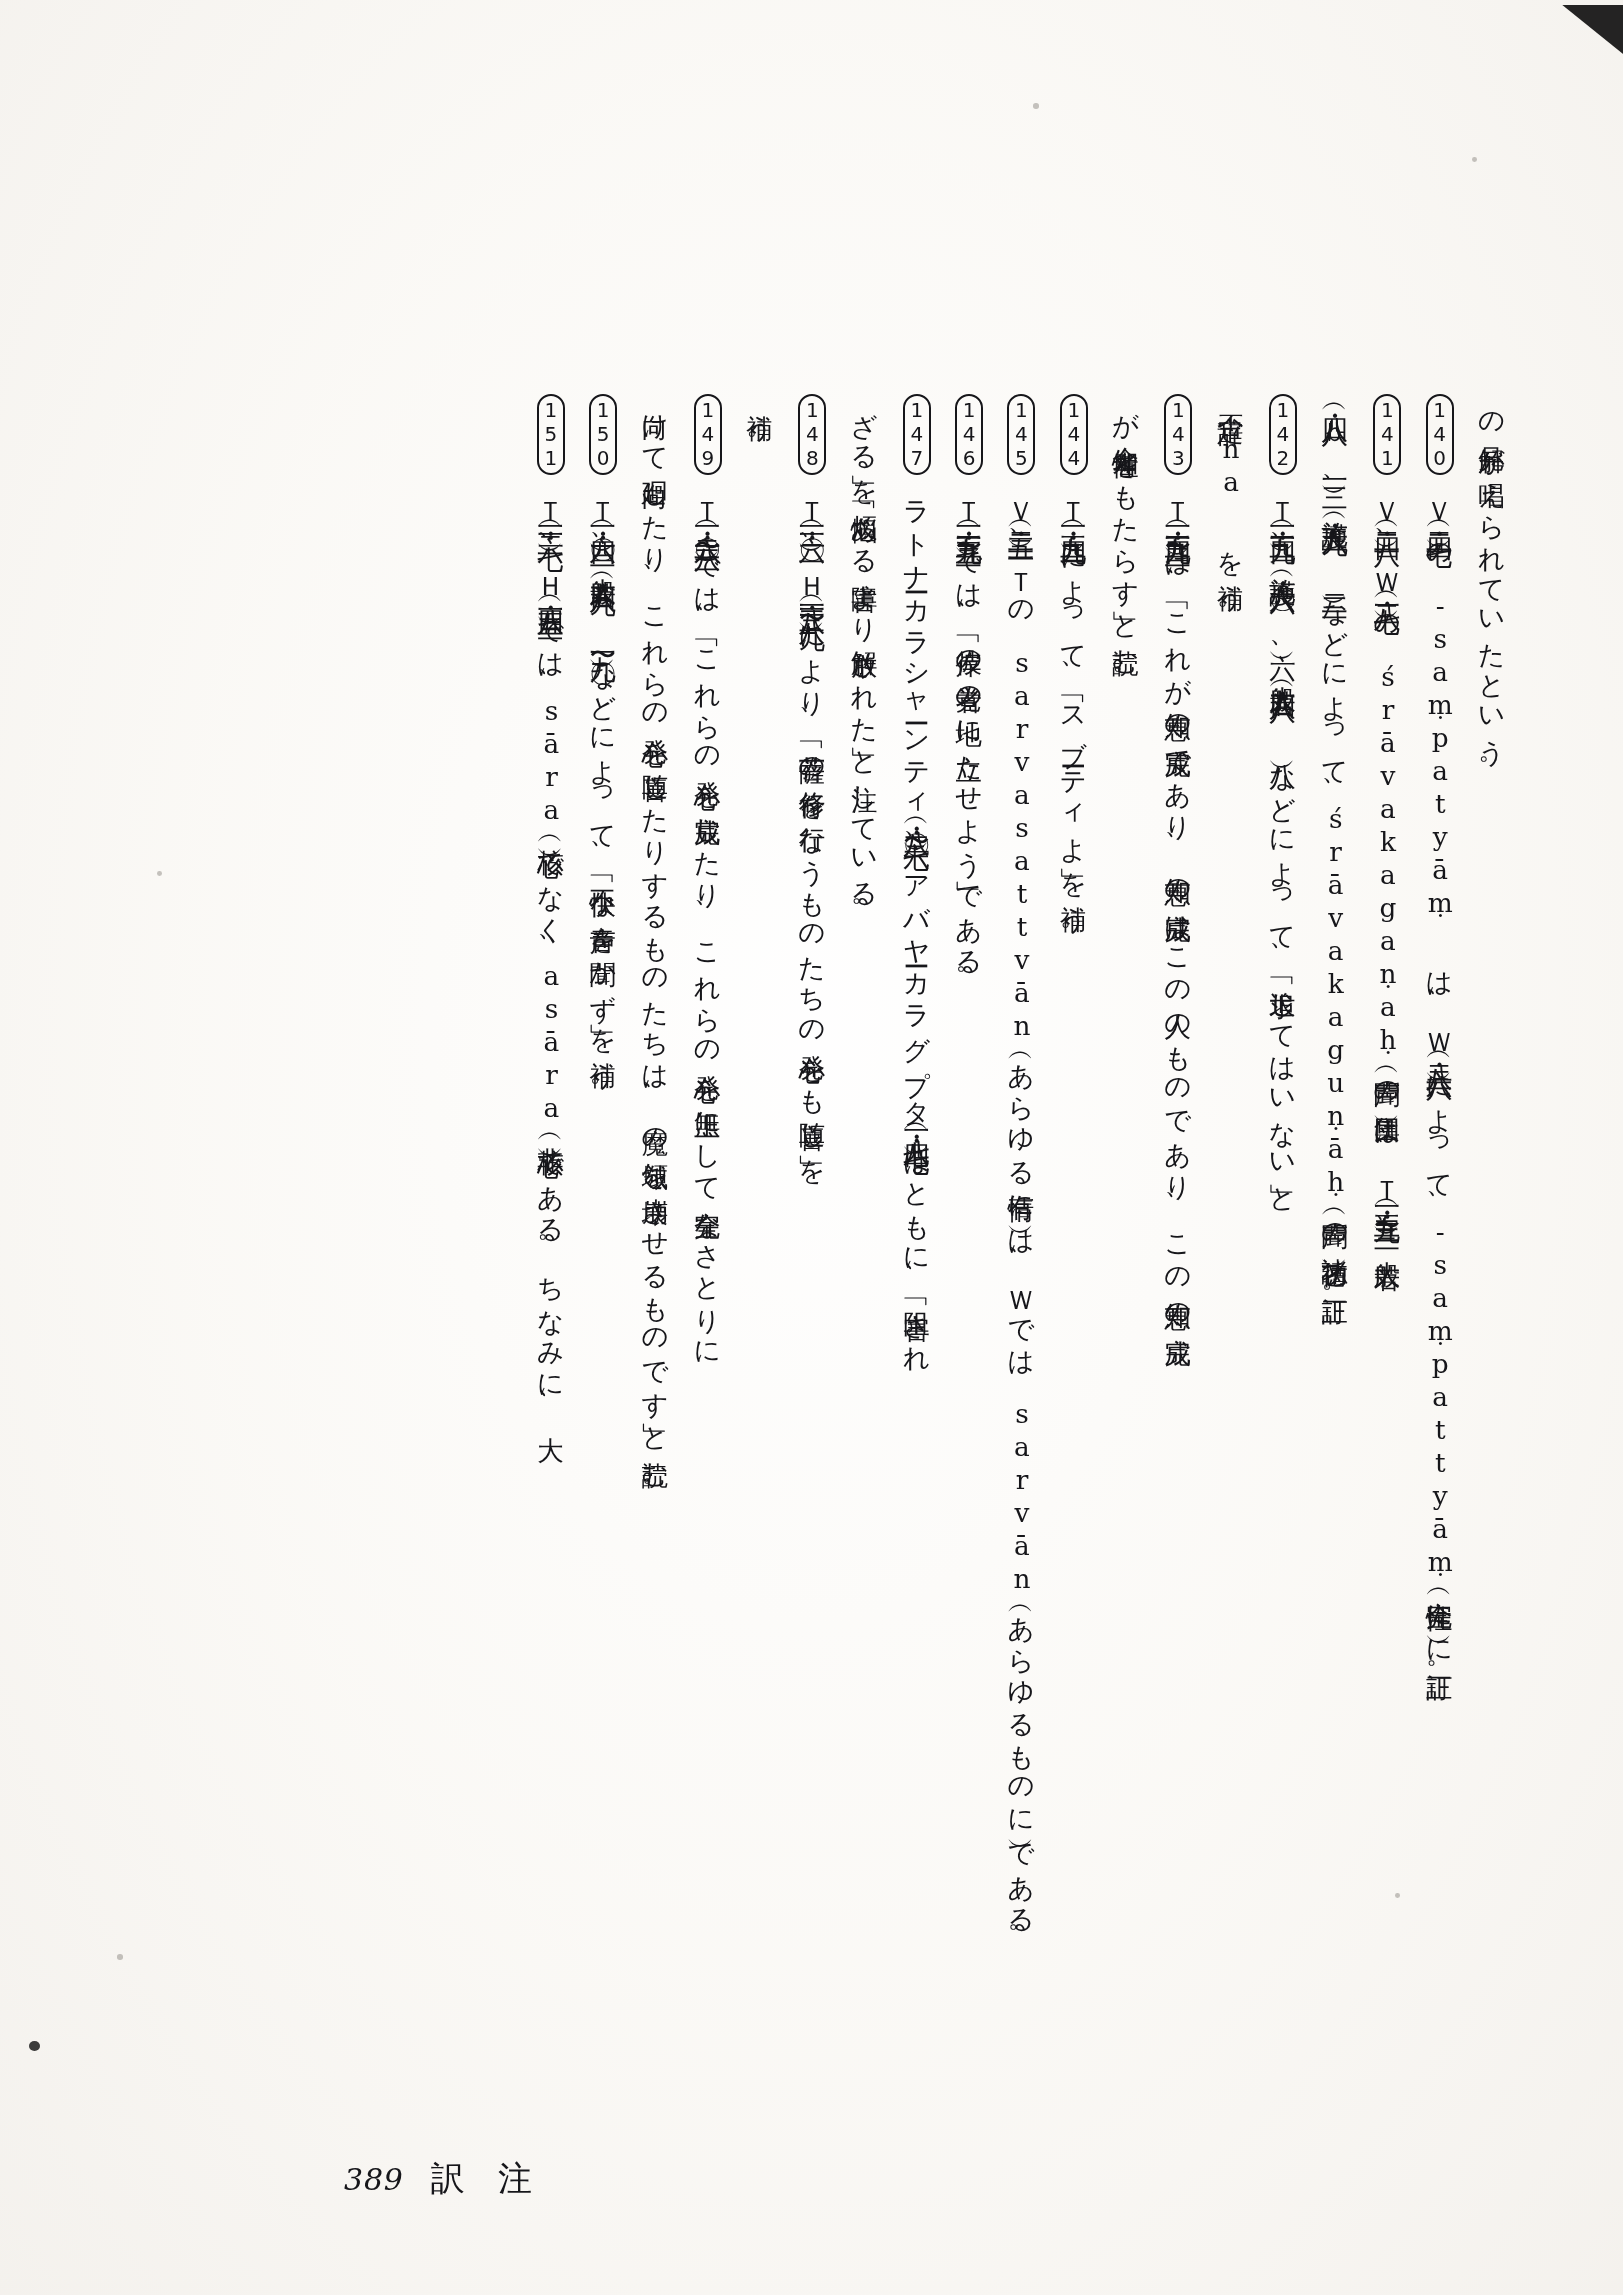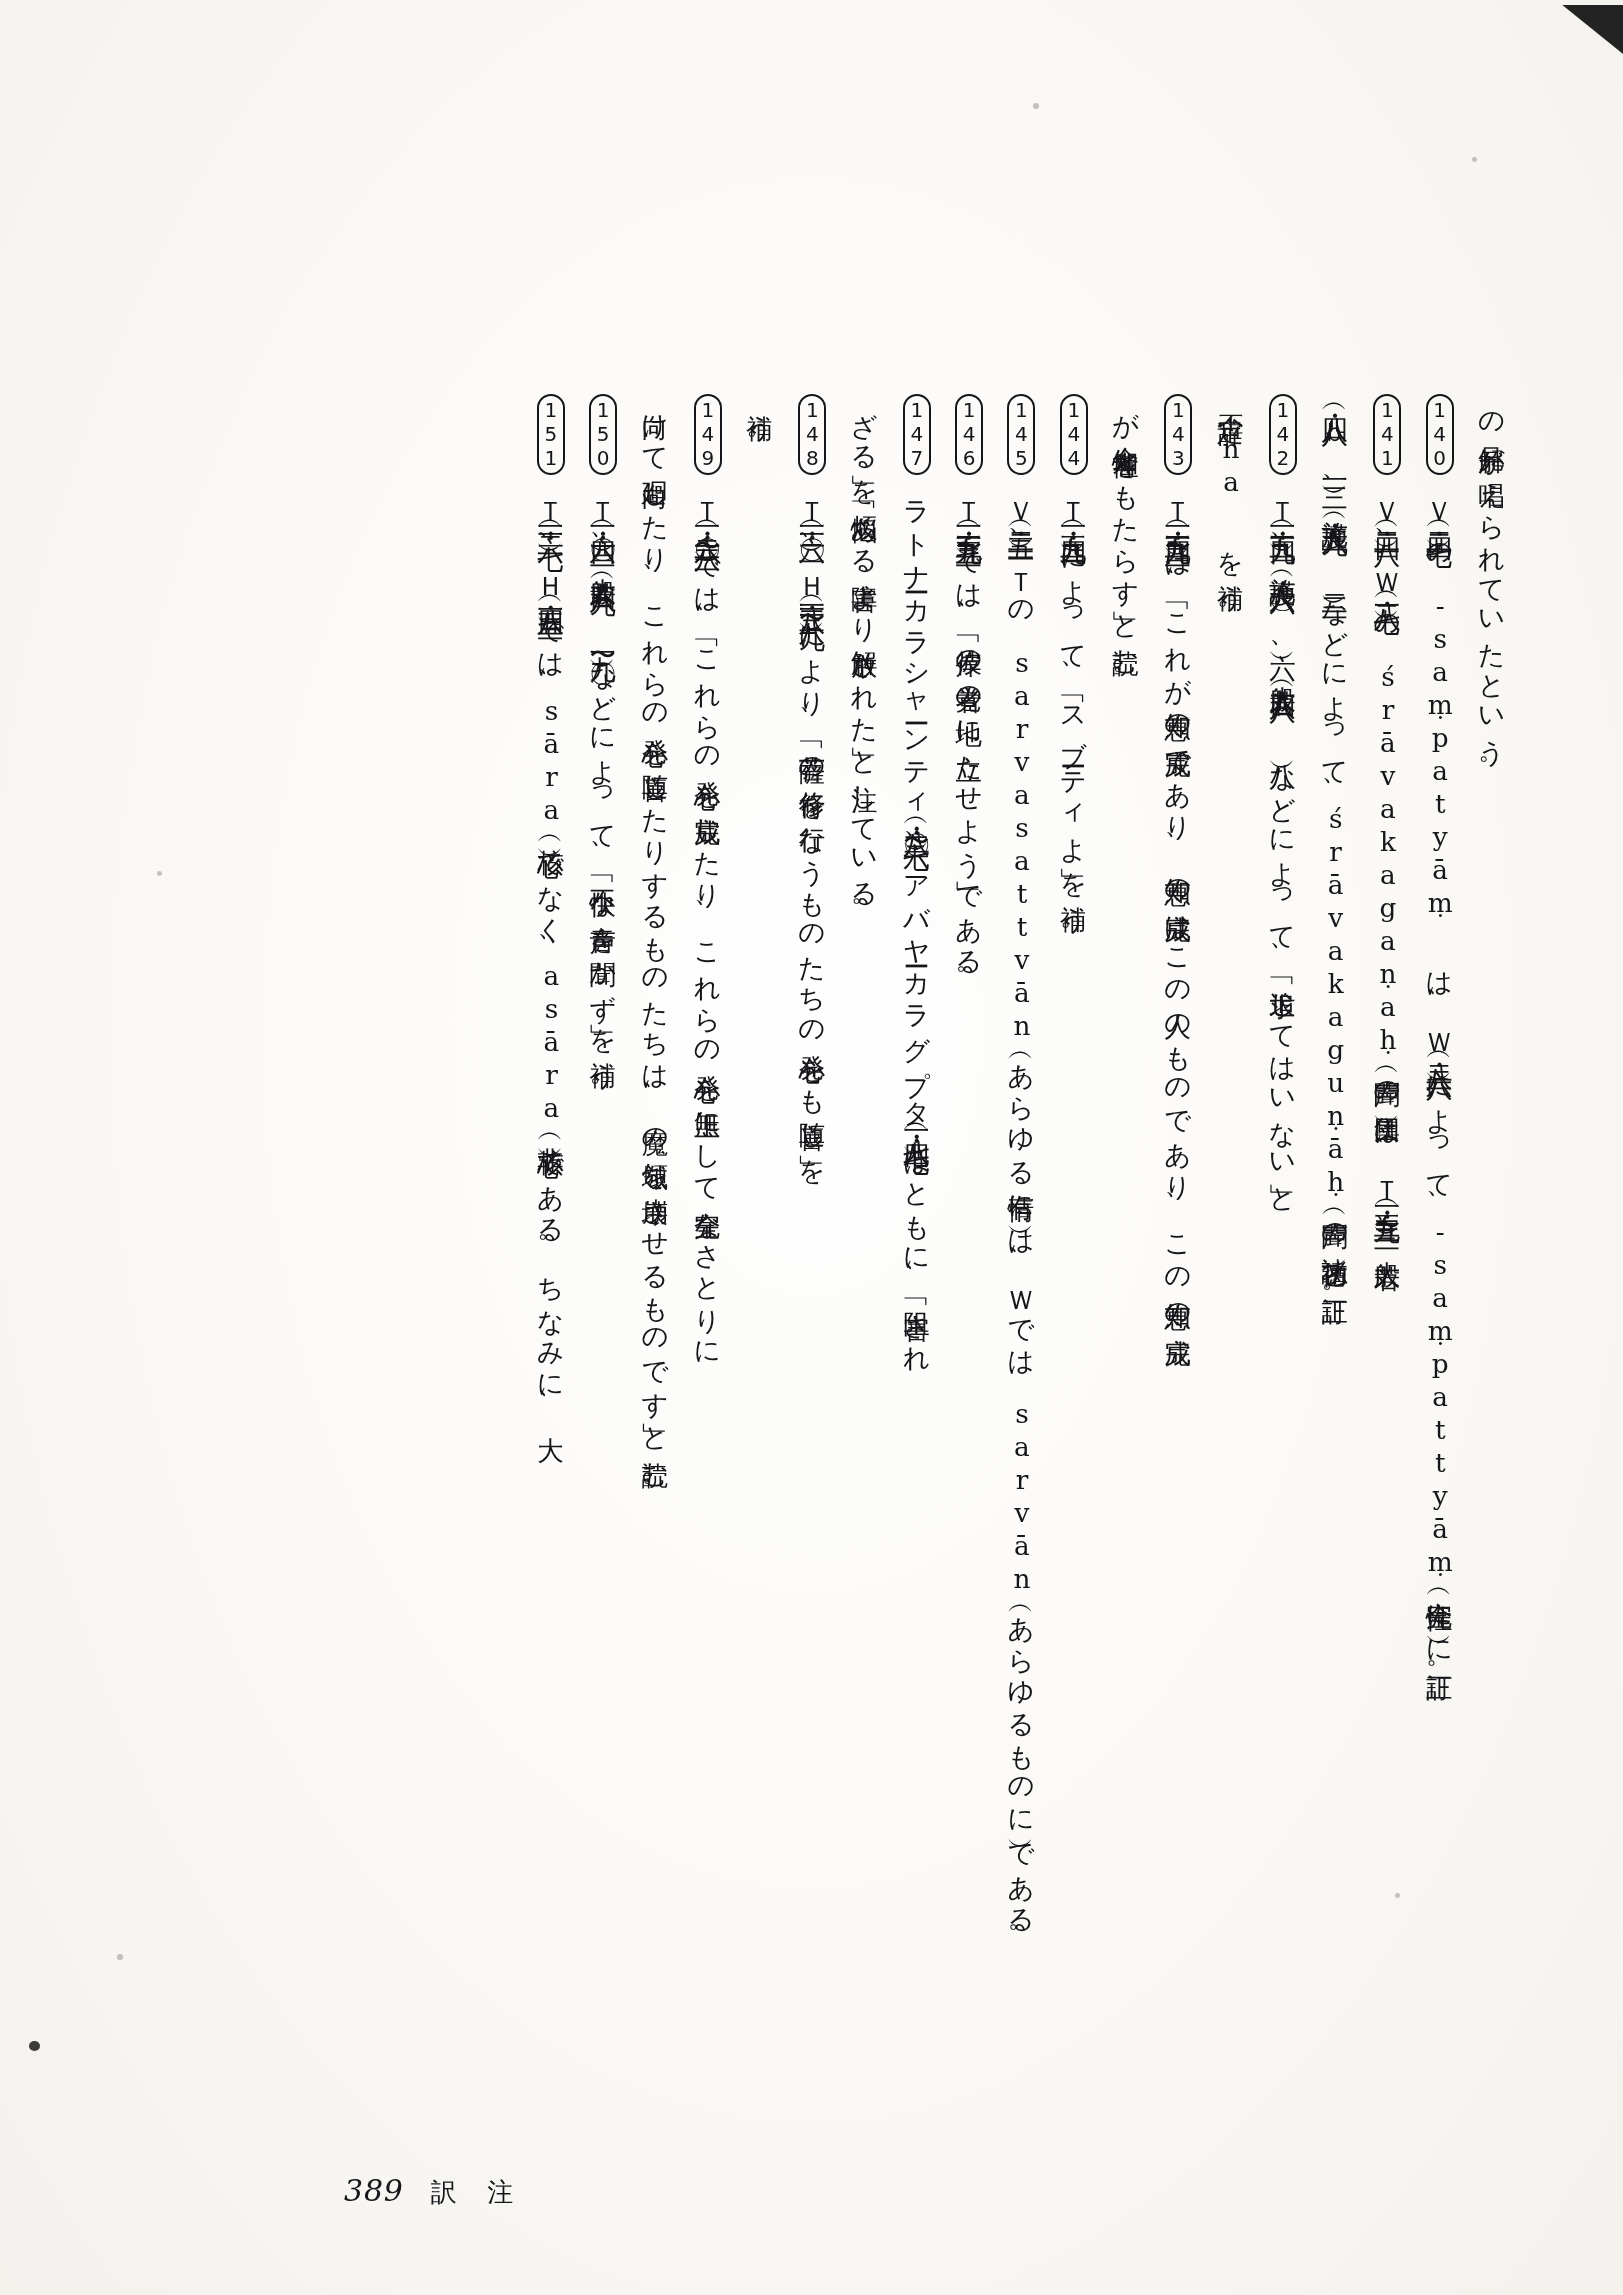--- a/index.html
+++ b/index.html
@@ -93,36 +93,36 @@
     letter-spacing: 0px;
     text-orientation: upright;
     writing-mode: vertical-rl;
     font-family: "DejaVu Sans", "Liberation Sans", sans-serif;
   }
 
   
   #footer {
     position: absolute;
     left: 344px;
-    bottom: 85px;
+    bottom: 93px;
     display: flex;
     align-items: baseline;
     gap: 27px;
     font-size: 32px;
     color: #16161a;
   }
   #folio {
     font-family: "DejaVu Serif", "Liberation Serif", serif;
     font-style: italic;
     font-size: 30px;
     letter-spacing: 0.8px;
   }
   #running-head {
     font-family: "DejaVu Serif", "Liberation Serif", serif;
-    font-size: 26px;
+    font-size: 34px;
     letter-spacing: 11.2px;
   }
 
   
   .speck {
     position: absolute;
     background: #8d8a84;
     border-radius: 50%;
     opacity: 0.5;
   }

